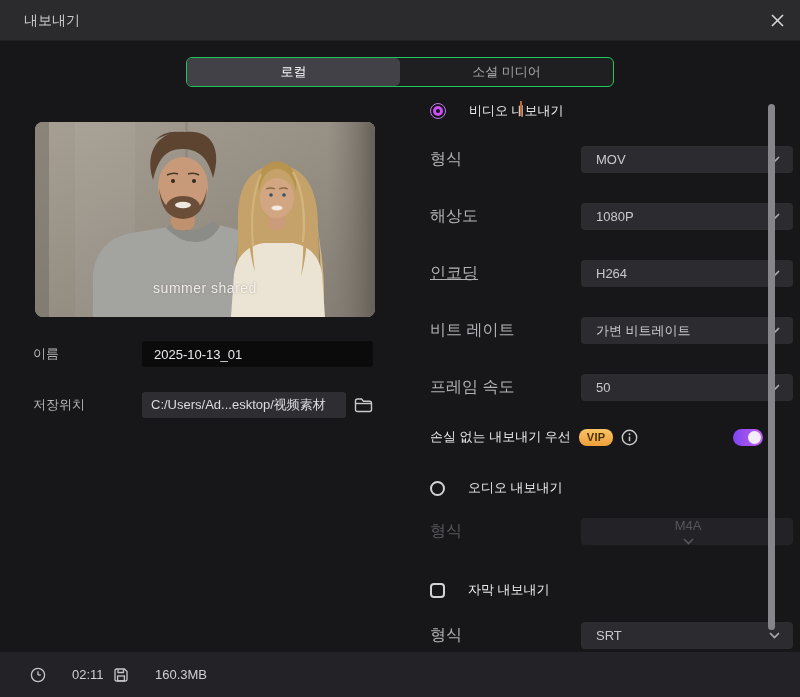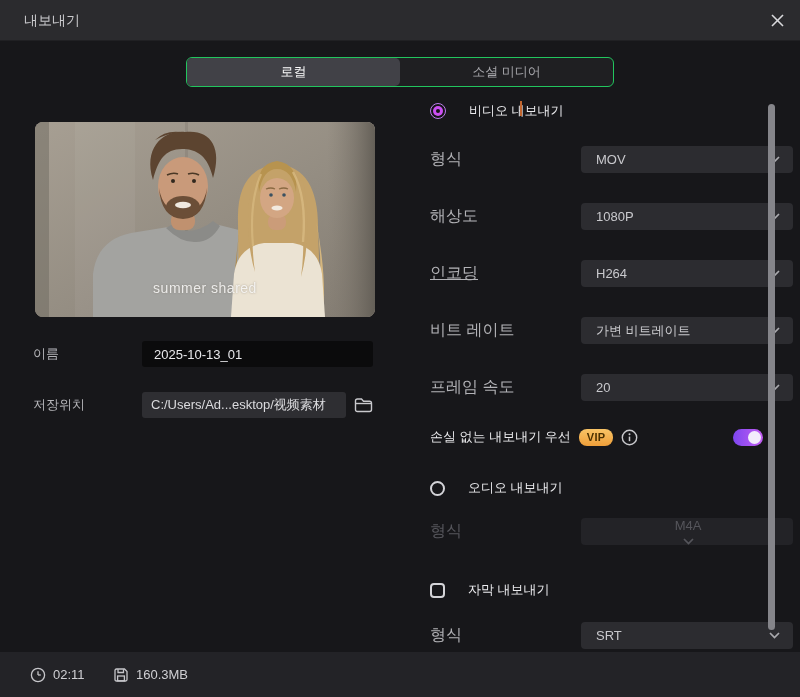--- a/index.html
+++ b/index.html
@@ -44,21 +44,21 @@
 
   .vip{display:inline-flex;align-items:center;justify-content:center;height:17px;padding:0 8px;border-radius:8px 8px 8px 8px;background:linear-gradient(180deg,#f8c466,#ef9f3a);color:#4a3100;font-size:11px;font-weight:bold;letter-spacing:.3px;}
   .toggle{position:absolute;left:733px;top:429px;width:30px;height:17px;border-radius:9px;background:linear-gradient(90deg,#7d46ef,#c55ef3);cursor:pointer;}
   .toggle .knob{position:absolute;right:2px;top:2px;width:13px;height:13px;border-radius:50%;background:#f3ecfc;}
 
   
   .scroll-thumb{position:absolute;left:768px;top:104px;width:7px;height:526px;border-radius:4px;background:#85858a;cursor:pointer;}
 
   
   .footer{position:absolute;left:0;top:652px;width:800px;height:45px;background:#232327;}
-  .foot-item{position:absolute;top:0;height:45px;display:flex;align-items:center;gap:7px;font-size:13px;color:#cfcfd3;}
+  .foot-item{position:absolute;top:0;height:45px;display:flex;align-items:center;gap:26px;font-size:13px;color:#cfcfd3;}
 
   svg{display:block;}
 </style>
 </head>
 <body>
 
 <div class="dialog">
 
   <div class="titlebar">
     <span class="title">내보내기</span>
@@ -189,21 +189,21 @@
   <div class="rlabel" style="top:317px;">비트 레이트</div>
   <div class="select" style="top:317px;">
     <span>가변 비트레이트</span>
     <svg width="11" height="7" viewBox="0 0 11 7">
         <polyline points="1,1 5.5,5.5 10,1" fill="none" stroke="#aaaaae" stroke-width="1.7"></polyline>
       </svg>
   </div>
 
   <div class="rlabel" style="top:374px;">프레임 속도</div>
   <div class="select" style="top:374px;">
-    <span>20</span>
+    <span>50</span>
     <svg width="11" height="7" viewBox="0 0 11 7">
         <polyline points="1,1 5.5,5.5 10,1" fill="none" stroke="#aaaaae" stroke-width="1.7"></polyline>
       </svg>
   </div>
 
   <div class="sect" style="top:428px;gap:8px;">
     <span>손실 없는 내보내기 우선</span>
     <span class="vip">VIP</span>
     <svg width="17" height="17" viewBox="0 0 17 17" style="cursor:pointer;">
       <circle cx="8.5" cy="8.5" r="7.2" fill="none" stroke="#c9c9cd" stroke-width="1.4"></circle>

